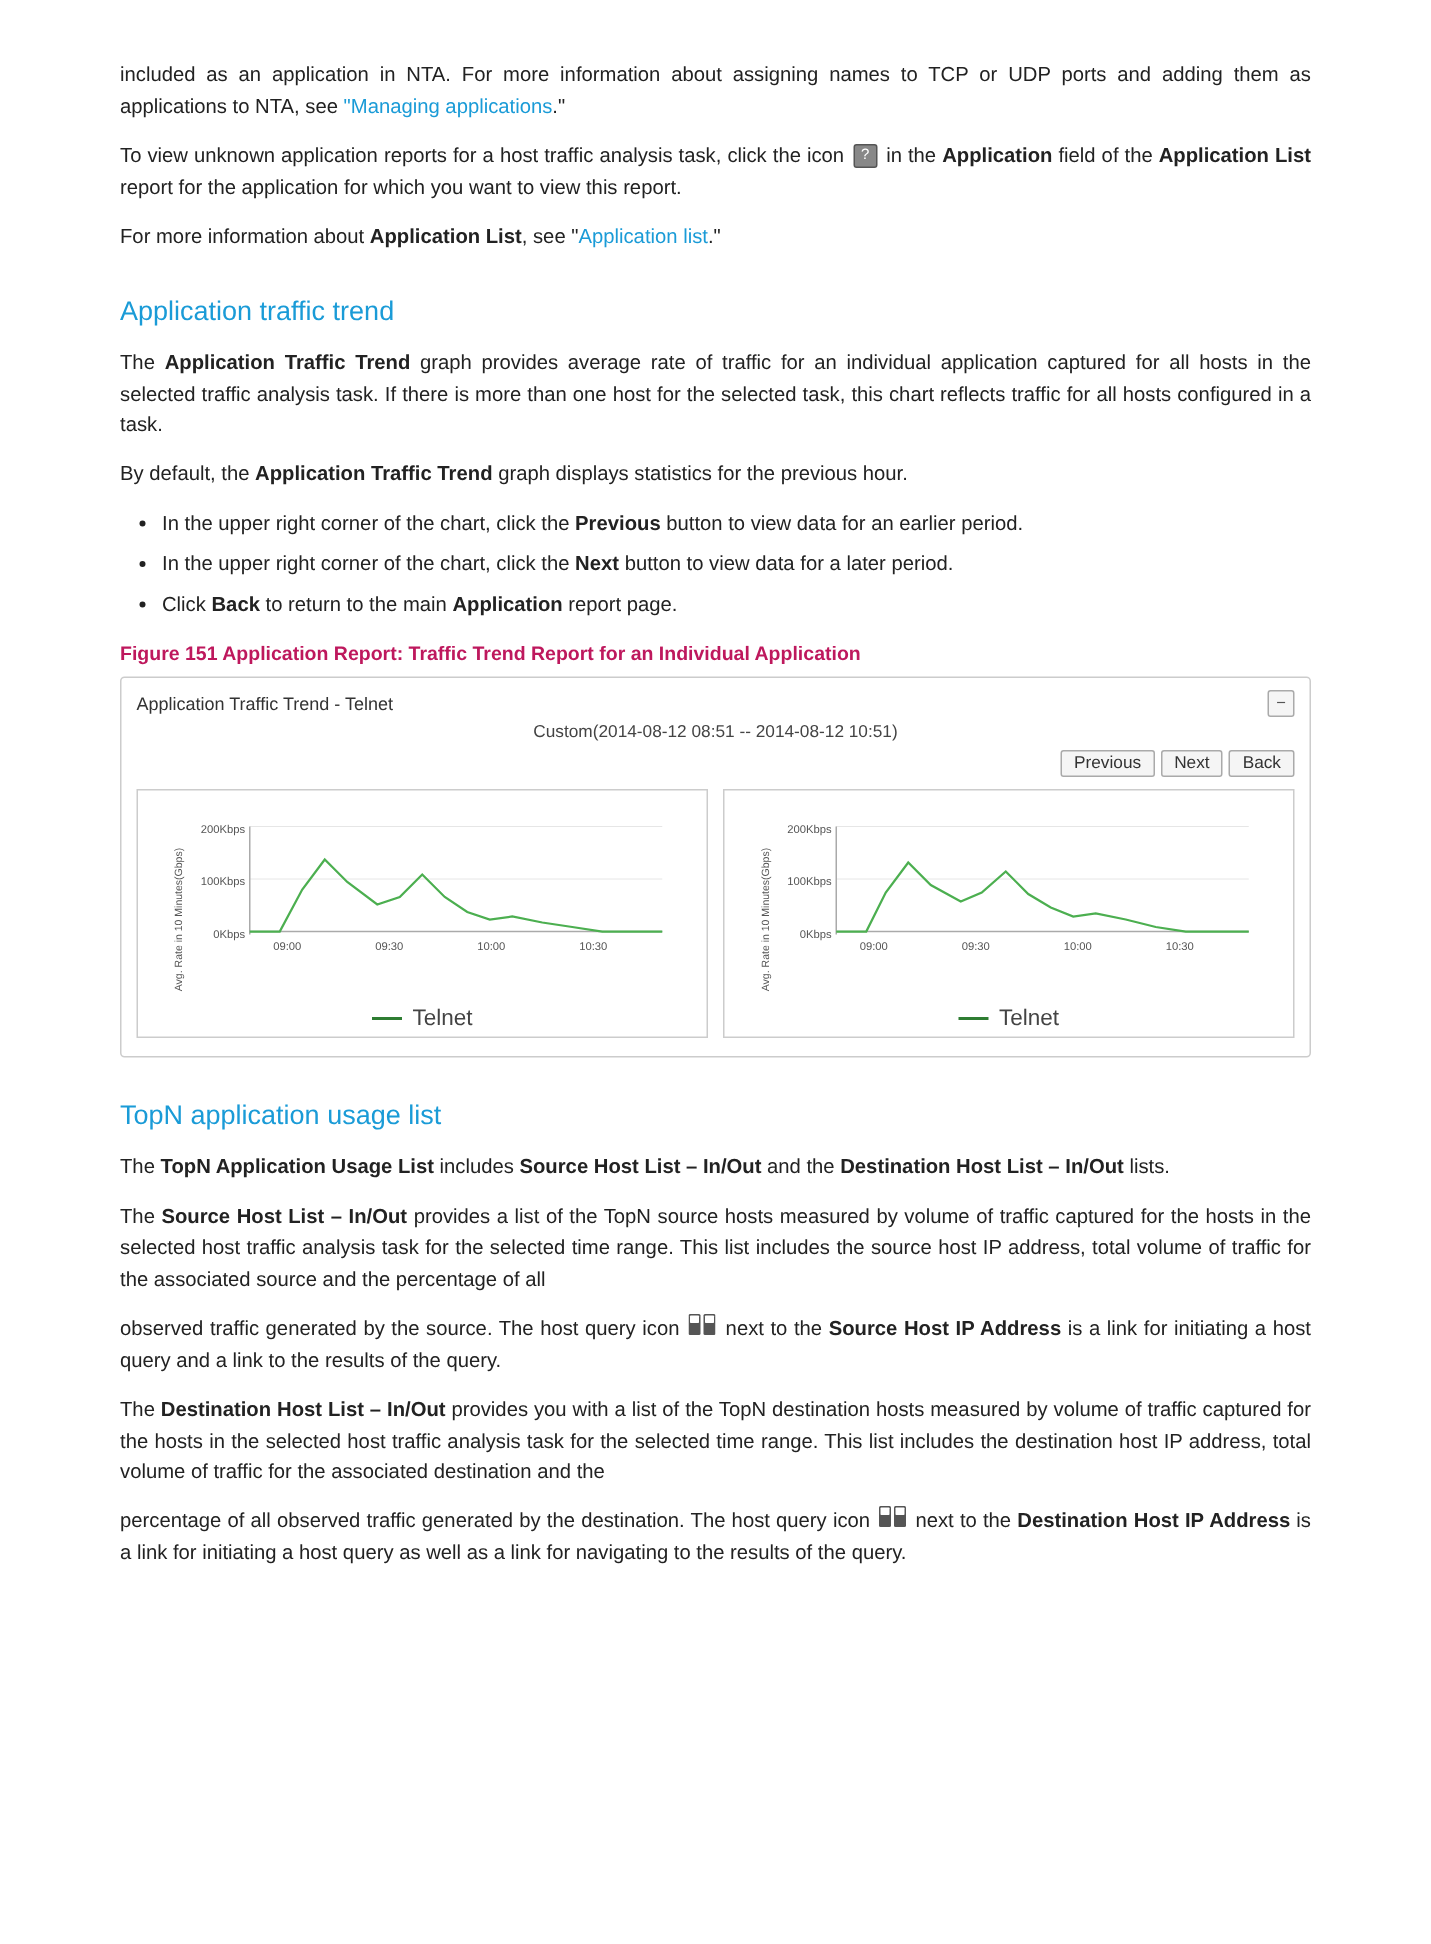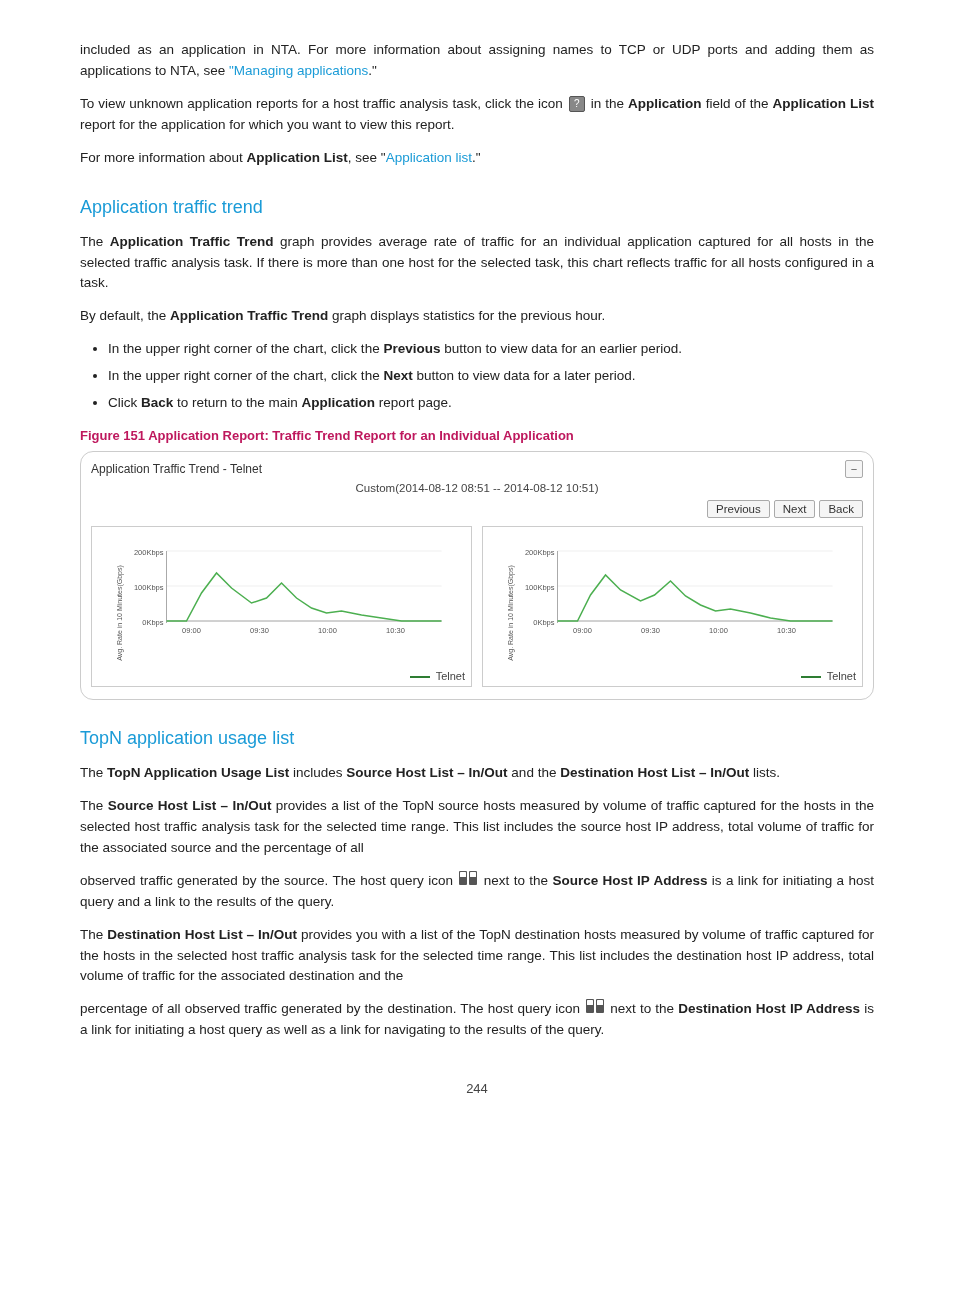--- a/index.html
+++ b/index.html
@@ -43,21 +43,21 @@
     }
     .figure-caption {
       color: #be185d;
       font-size: 13px;
       font-weight: bold;
       margin-bottom: 8px;
       margin-top: 4px;
     }
     .chart-container {
       border: 1px solid #ccc;
-      border-radius: 13px;
+      border-radius: 3px;
       padding: 8px 10px 12px 10px;
       margin-bottom: 11px;
       background: #fff;
     }
     .chart-title-bar {
       display: flex;
       justify-content: space-between;
       align-items: center;
       margin-bottom: 4px;
     }
@@ -105,22 +105,22 @@
     }
     .single-chart {
       flex: 1;
       border: 1px solid #ccc;
       padding: 6px 6px 4px 6px;
     }
     svg text {
       font-family: Arial, Helvetica, sans-serif;
     }
     .chart-legend {
-      text-align: right;
-      font-size: 11px;
+      text-align: center;
+      font-size: 15px;
       color: #444;
       margin-top: 4px;
     }
     .chart-legend-line {
       display: inline-block;
       width: 20px;
       height: 2px;
       background: #2e7d32;
       vertical-align: middle;
       margin-right: 3px;
@@ -276,14 +276,13 @@
 
   <p>
     percentage of all observed traffic generated by the destination. The host query icon <span style="display:inline-block;vertical-align:middle;margin:0 2px;"><svg width="18" height="14" viewBox="0 0 18 14">
           <rect x="0" y="0" width="8" height="14" rx="1" fill="#555"></rect>
           <rect x="10" y="0" width="8" height="14" rx="1" fill="#555"></rect>
           <rect x="1" y="1" width="6" height="5" rx="0.5" fill="#fff"></rect>
           <rect x="11" y="1" width="6" height="5" rx="0.5" fill="#fff"></rect>
         </svg></span> next to the <b>Destination Host IP Address</b> is a link for initiating a host query as well as a link for navigating to the results of the query.
   </p>
 
-  <div class="page-number">244</div>
 </div>
 
 </body></html>

